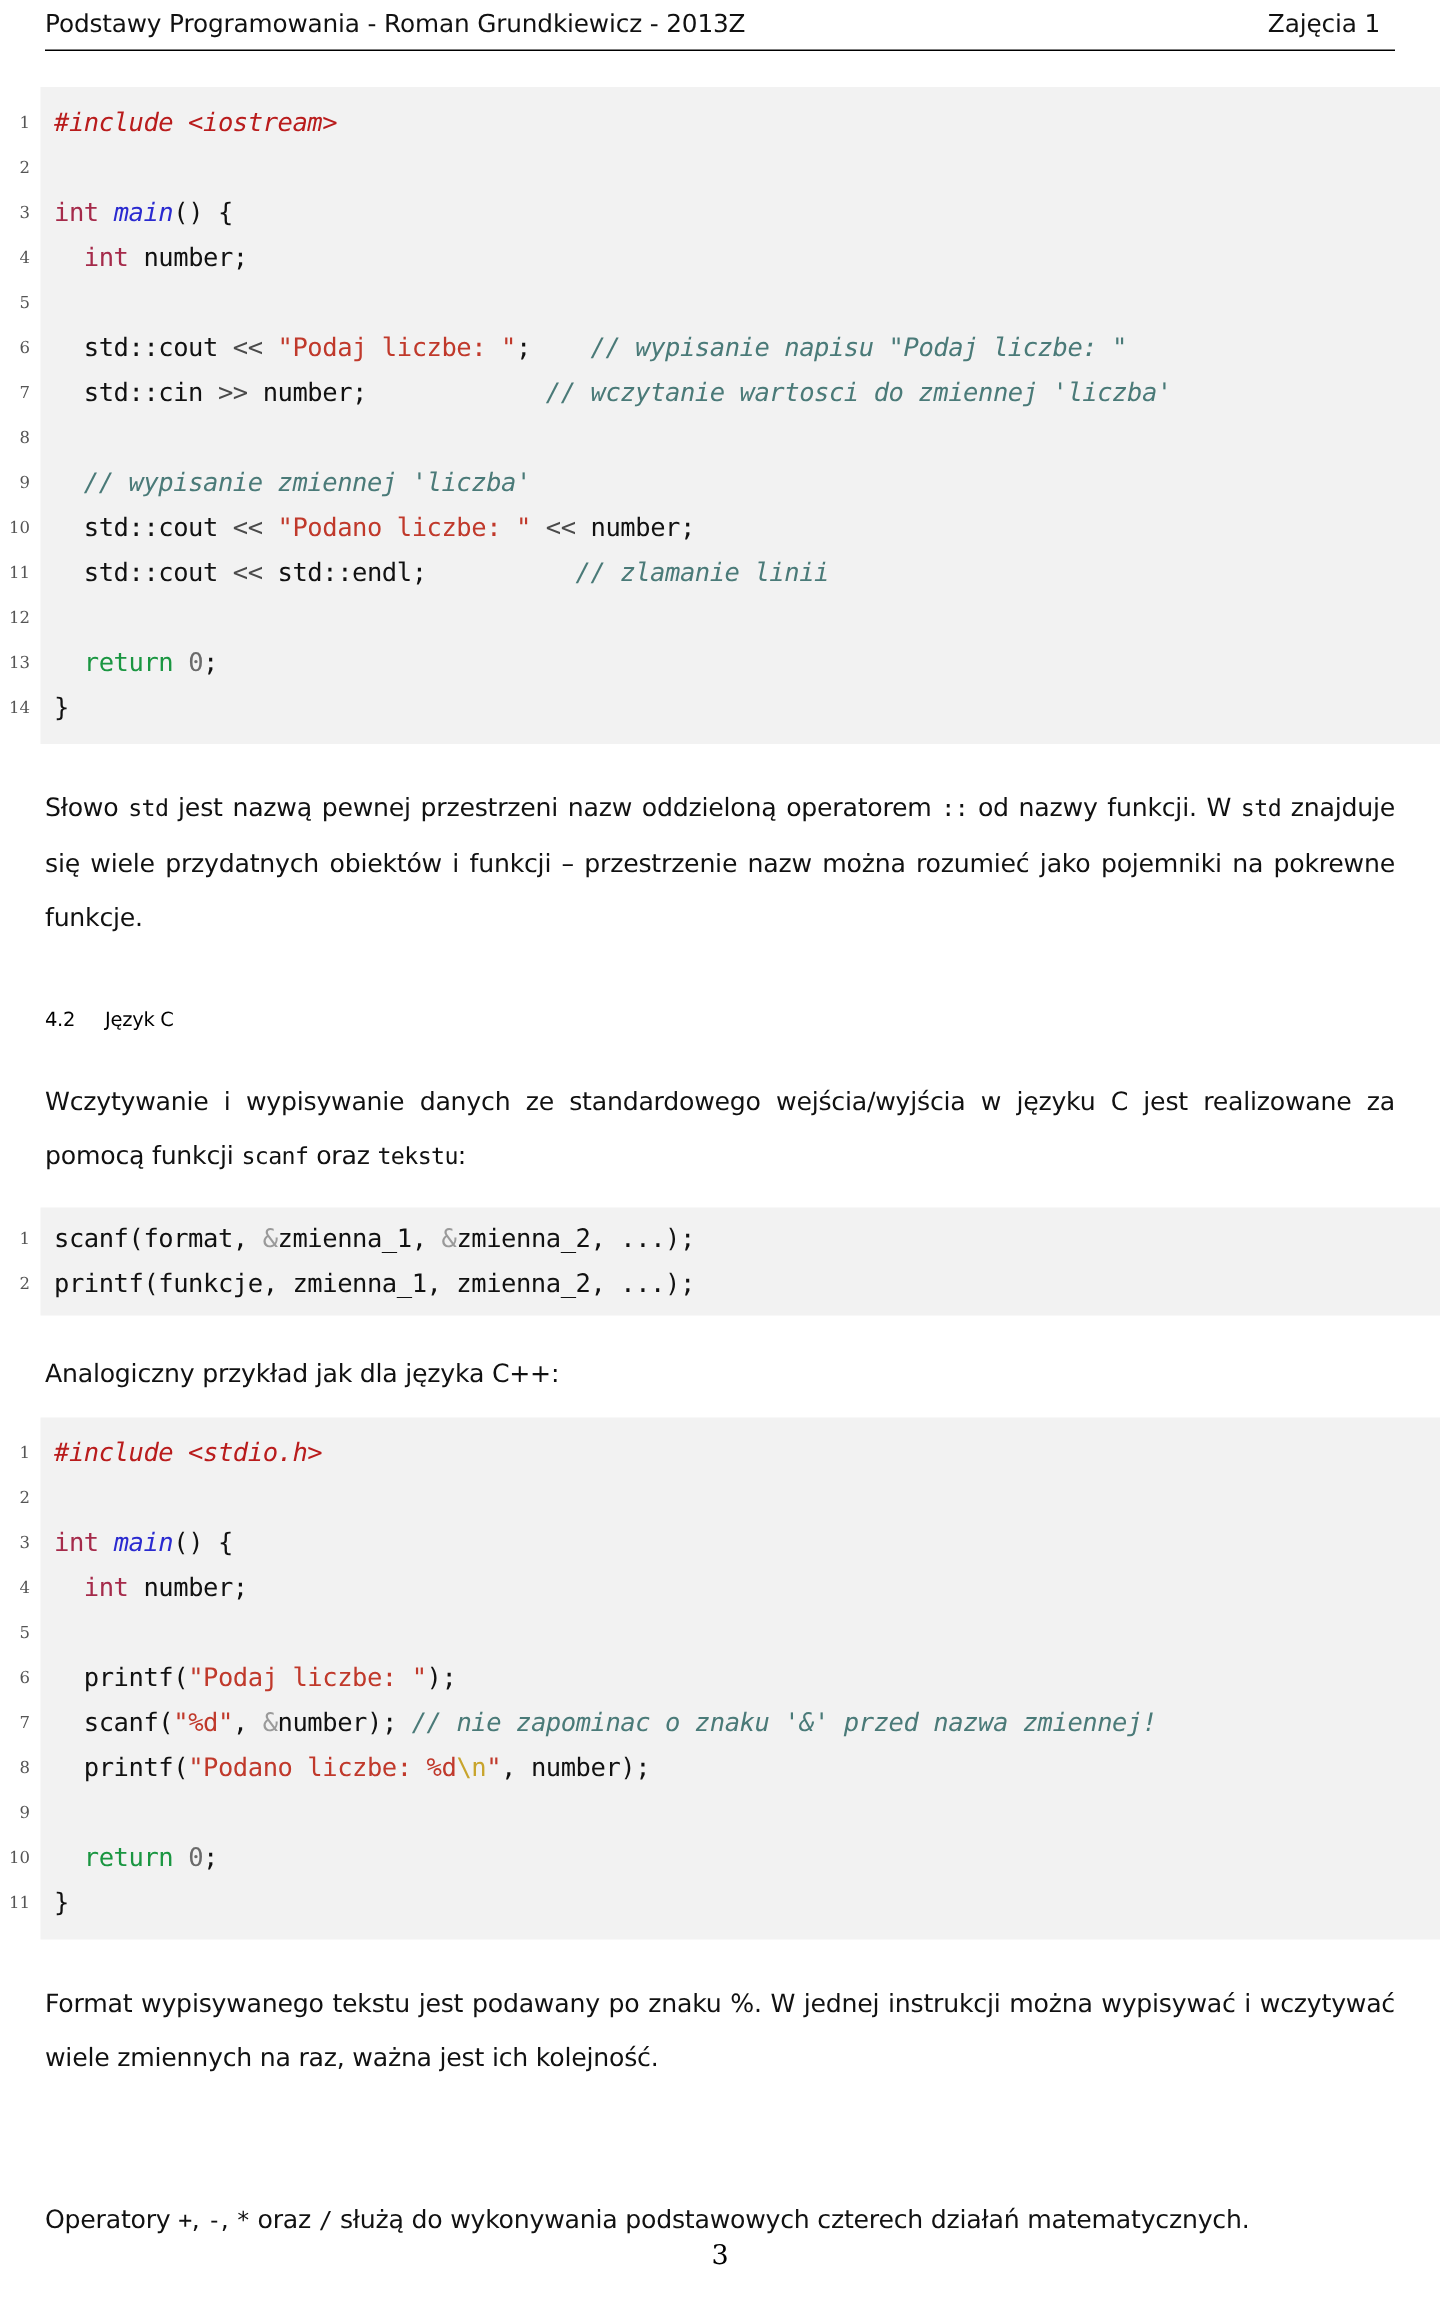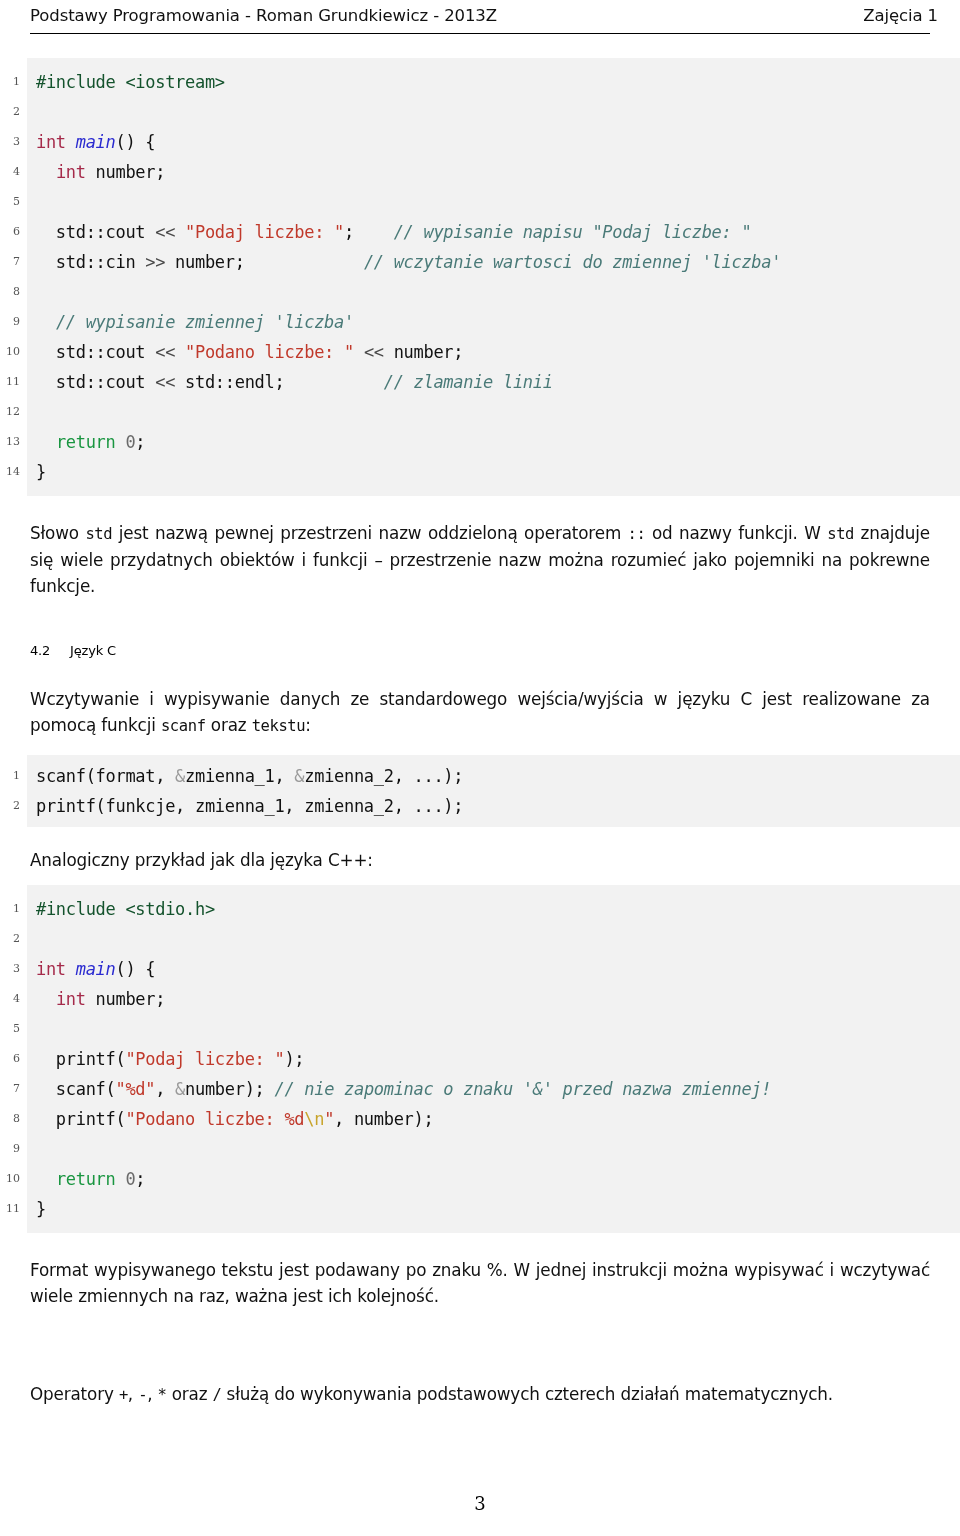--- a/index.html
+++ b/index.html
@@ -21,21 +21,21 @@
     width: 960px;
     height: 1536px;
     position: relative;
     padding: 0;
   }
 
   
   .header {
     position: absolute;
     left: 30px;
-    right: 22px;
+    right: 40px;
     top: 6px;
     display: flex;
     justify-content: space-between;
     align-items: baseline;
     font-family: "DejaVu Sans", sans-serif;
     font-size: 16.5px;
     letter-spacing: -0.1px;
     color: #111111;
   }
   .header-rule {
@@ -85,34 +85,34 @@
     color: #555555;
     letter-spacing: 0;
   }
 
   
   .kw      { color: #a52a4a; }        
   .kw-ret  { color: #1a9641; }        
   .fn      { color: #2a2ad0; font-style: italic; }        
   .str     { color: #c0392b; }        
   .esc     { color: #c8a42c; }        
-  .pre     { color: #14532d; }  
+  .pre     { color: #b91c1c; font-style: italic; }  
   .cmt     { color: #4a7a78; font-style: italic; }  
   .num     { color: #6a6a6a; }        
   .amp     { color: #9a9a9a; }        
   .op      { color: #4a4a4a; }        
   .plain   { color: #111111; }
 
   
   .para {
     margin: 0 0 0 30px;
     width: 900px;
     font-family: "DejaVu Sans", sans-serif;
     font-size: 16.8px;
-    line-height: 26px;
+    line-height: 36px;
     color: #111111;
     text-align: justify;
     letter-spacing: -0.15px;
   }
   .para .mono {
     font-family: "DejaVu Sans Mono", monospace;
     font-size: 15.5px;
     letter-spacing: -0.4px;
   }
 

